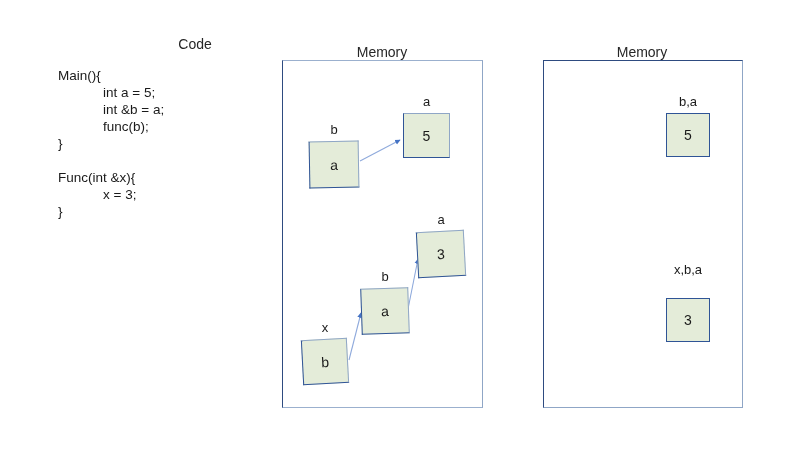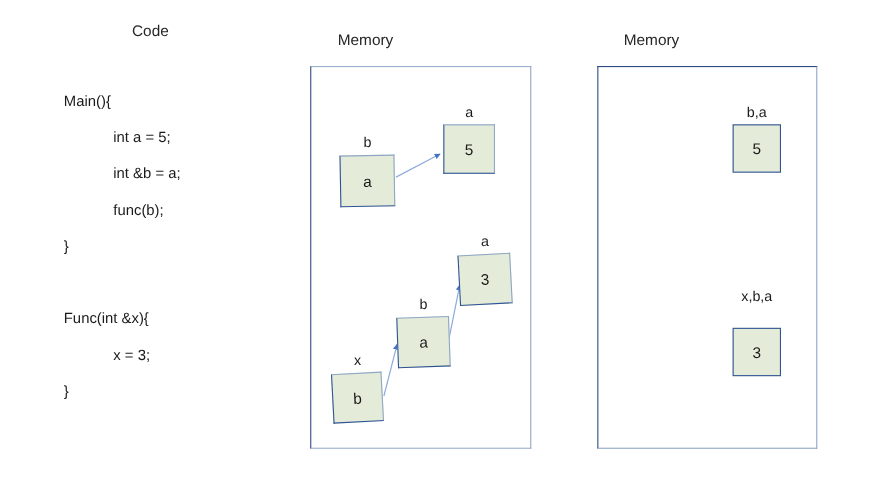--- a/index.html
+++ b/index.html
@@ -20,37 +20,39 @@
     position: absolute;
     inset: 0;
   }
 
   
   .col-title {
     position: absolute;
     font-size: 14px;
     color: #262626;
     white-space: nowrap;
+    text-align: center;
+    margin-top: 16px;
   }
   #title-code   { left: 120px; top: 20px; width: 150px; }
   #title-mem-1  { left: 307px; top: 28px; width: 150px; }
   #title-mem-2  { left: 567px; top: 28px; width: 150px; }
 
   
   .code-block {
     position: absolute;
     left: 58px;
     top: 67px;
     font-family: "Liberation Sans", sans-serif;
     font-size: 13.5px;
     line-height: 17px;
     white-space: pre;
     color: #1a1a1a;
   }
-  .code-line { display: block; height: 17px; margin-top: 16px; }
+  .code-line { display: block; height: 17px; }
   .code-line.blank { height: 17px; }
 
   
   .mem-panel {
     position: absolute;
     background: #ffffff;
     box-sizing: border-box;
   }
   #mem-panel-1 {
     left: 282px;

